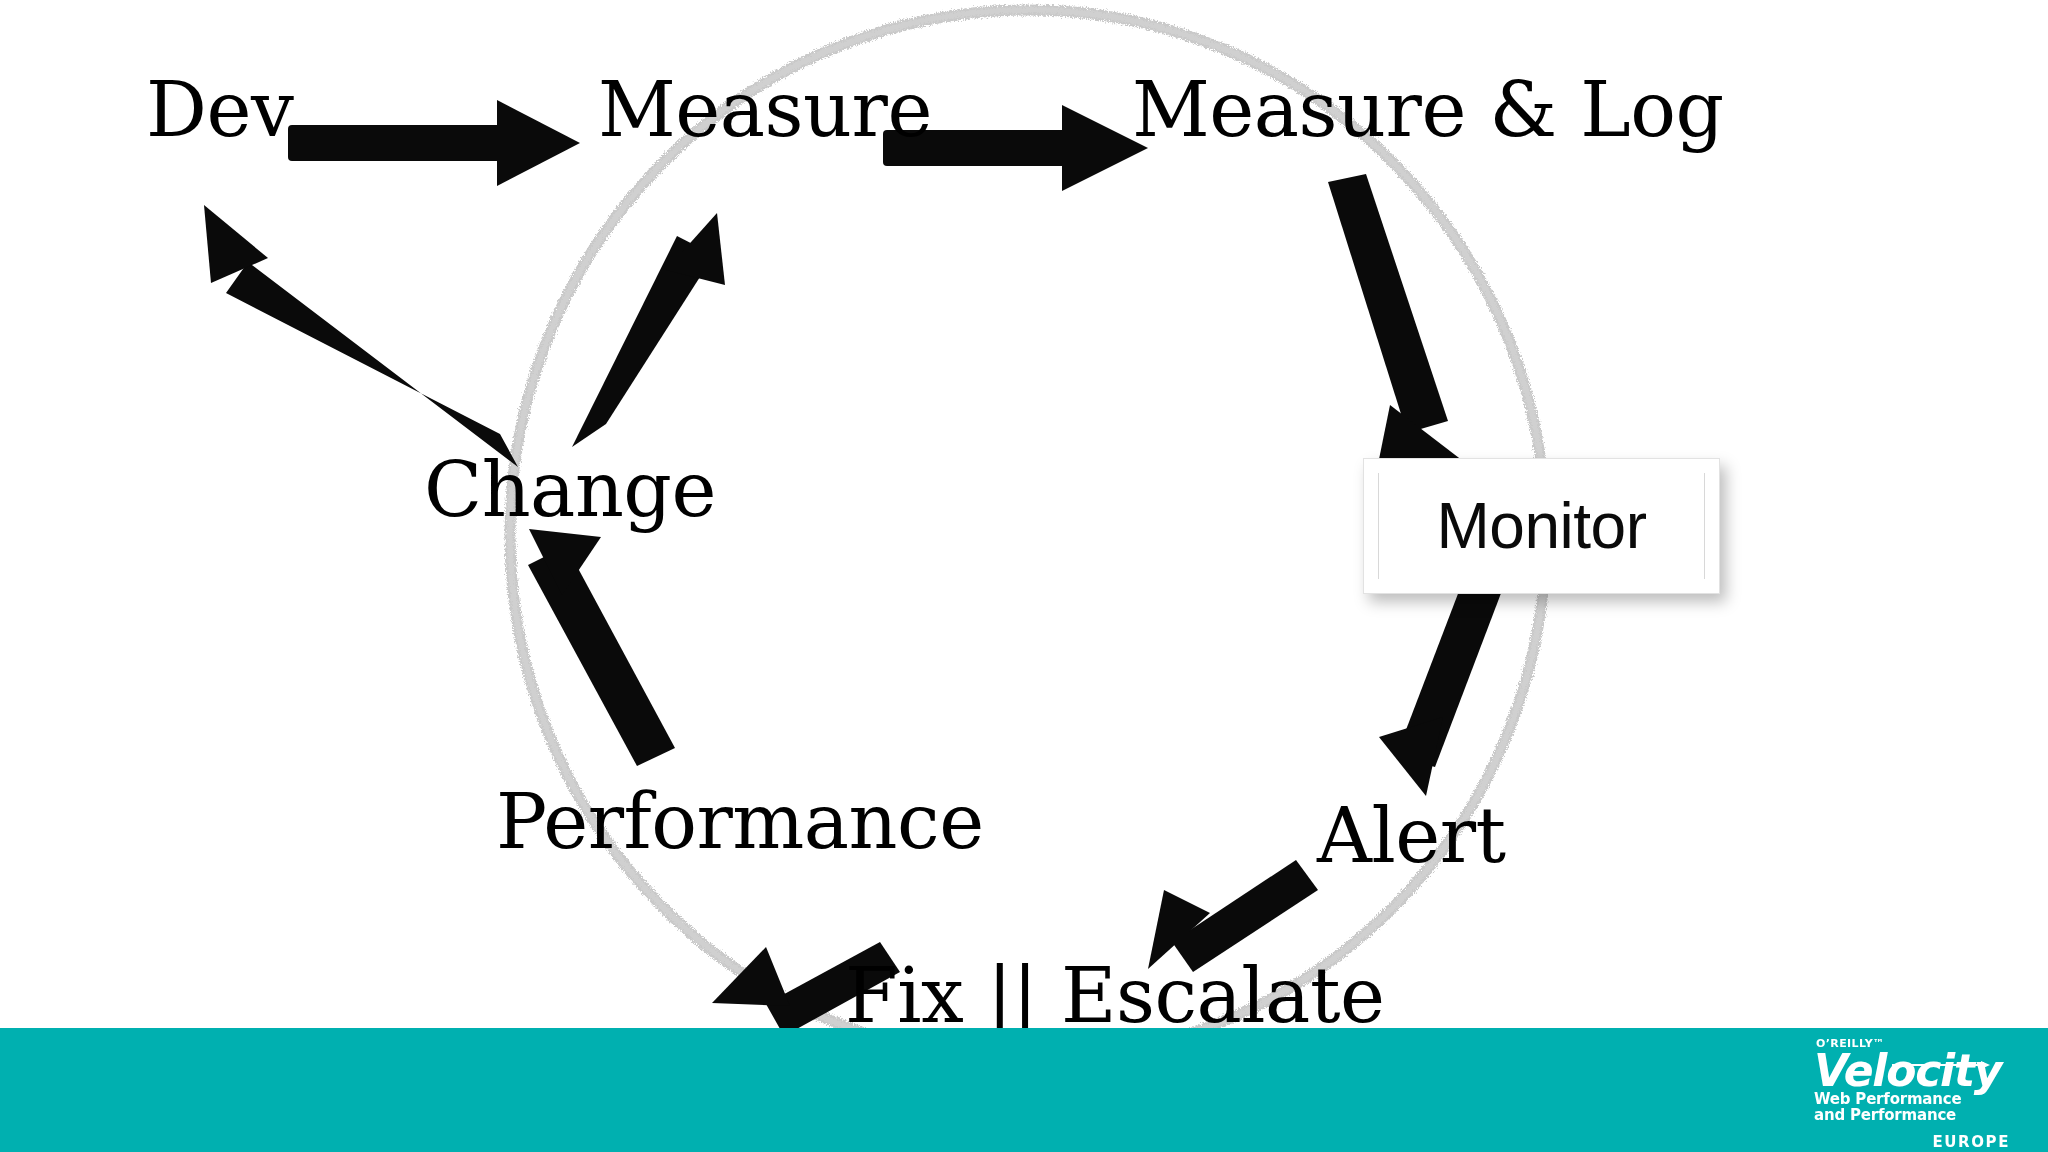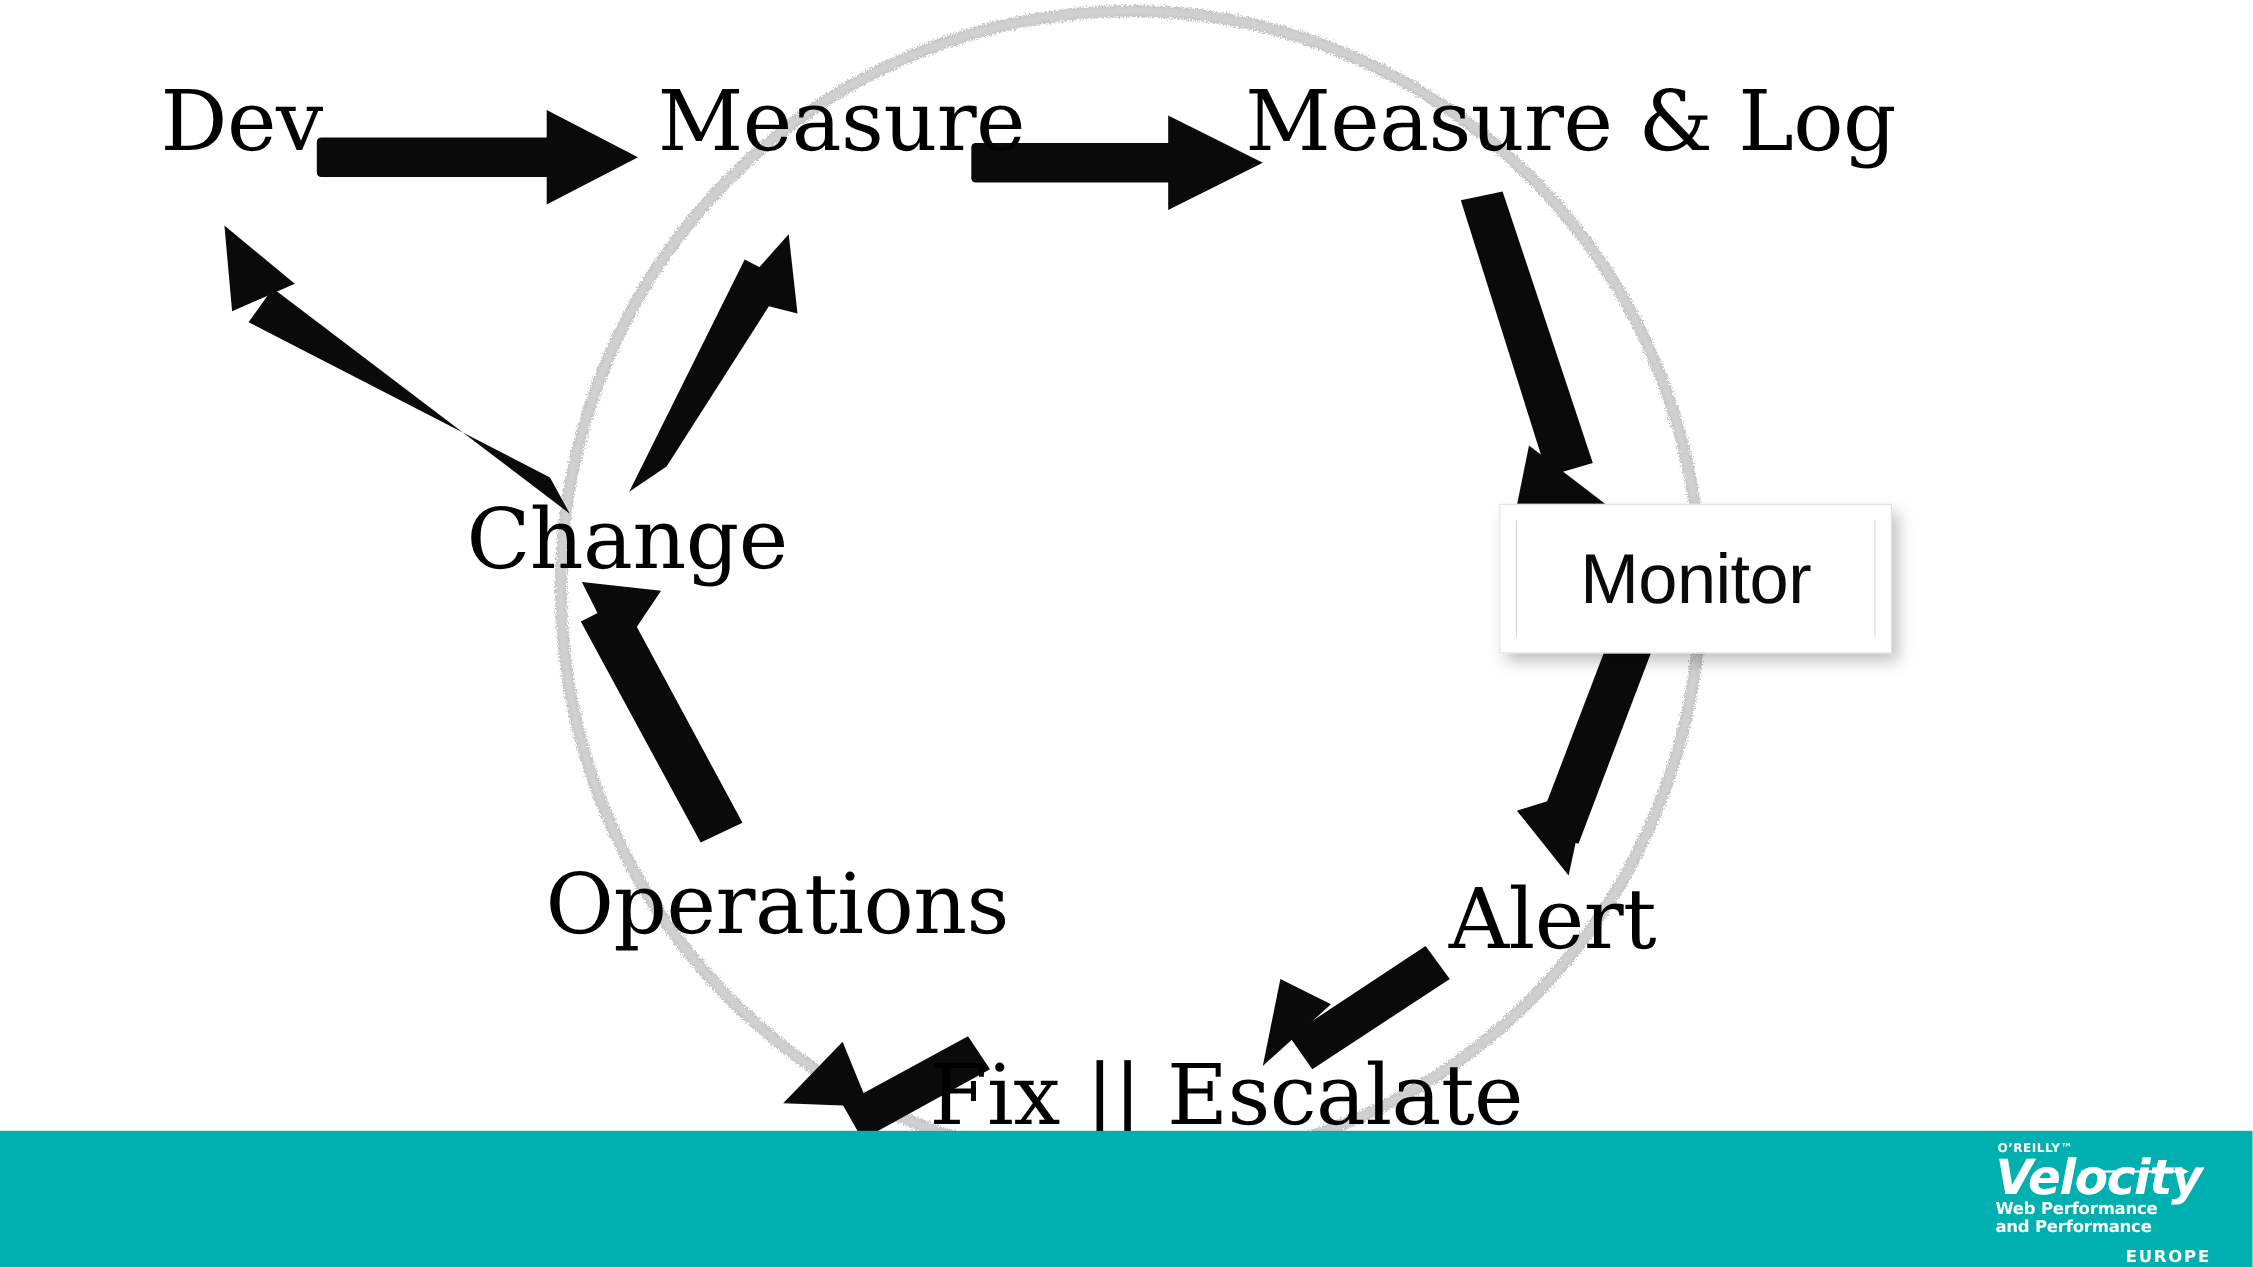--- a/index.html
+++ b/index.html
@@ -212,21 +212,21 @@
         <polygon points="500,434 518,467 248,262 226,293"></polygon>
         <polygon points="268,258 204,205 211,283"></polygon>
       </g>
     </g>
   </svg>
 
   <div class="node-label n-dev">Dev</div>
   <div class="node-label n-release">Measure</div>
   <div class="node-label n-measure">Measure &amp; Log</div>
   <div class="node-label n-change">Change</div>
-  <div class="node-label n-invest">Operations</div>
+  <div class="node-label n-invest">Performance</div>
   <div class="node-label n-fix">Fix || Escalate</div>
   <div class="node-label n-alert">Alert</div>
 
   <div id="monitor-box">
     <div class="inner-rule"></div>
     <div id="monitor-label">Monitor</div>
   </div>
 
   <div id="brand-bar">
     <div id="brand-logo">

